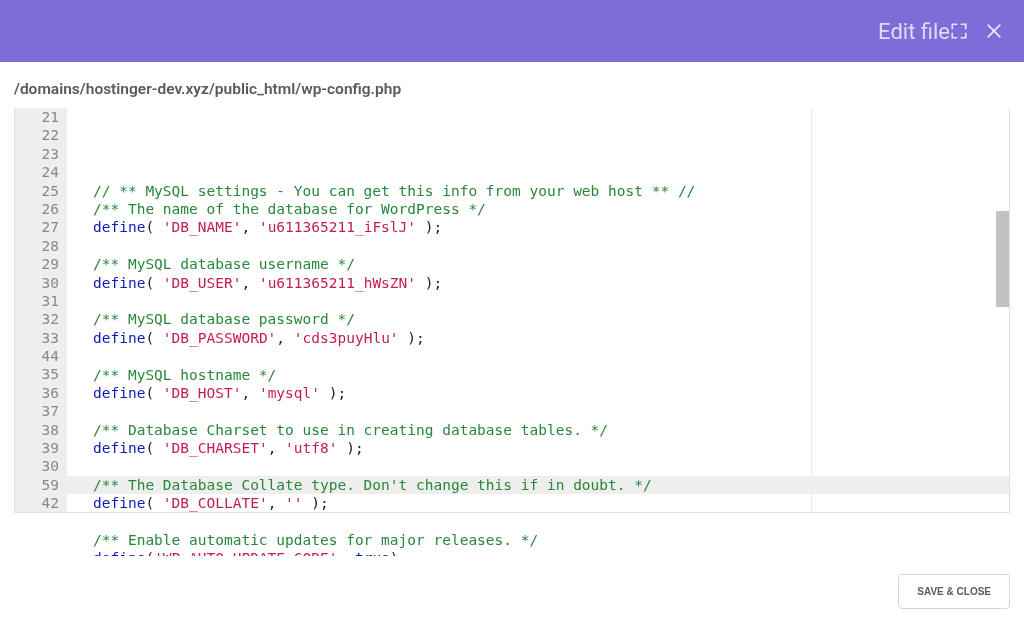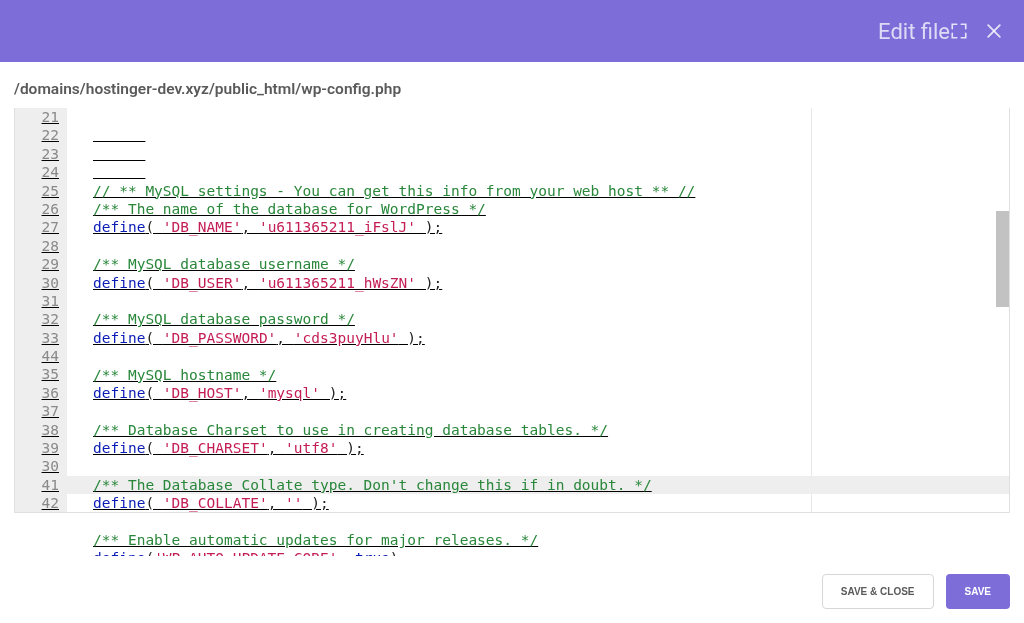--- a/index.html
+++ b/index.html
@@ -43,21 +43,20 @@
 .path {
   color: #5a5a5a;
   font-size: 15.5px;
   font-weight: 600;
 }
 .editor-wrap {
   flex: 1;
   padding: 0 14px 0 14px;
   position: relative;
   overflow: hidden;
-  text-decoration: underline;
 }
 .editor {
   border: 1px solid #e0e0e0;
   border-top: none;
   height: 405px;
   display: flex;
   font-family: "SF Mono", Menlo, Monaco, Consolas, monospace;
   font-size: 14.5px;
   line-height: 18.4px;
   position: relative;
@@ -189,30 +188,29 @@
         <div class="gutter-line">31</div>
         <div class="gutter-line">32</div>
         <div class="gutter-line">33</div>
         <div class="gutter-line">44</div>
         <div class="gutter-line">35</div>
         <div class="gutter-line">36</div>
         <div class="gutter-line">37</div>
         <div class="gutter-line">38</div>
         <div class="gutter-line">39</div>
         <div class="gutter-line">30</div>
-        <div class="gutter-line">41</div>
+        <div class="gutter-line">59</div>
         <div class="gutter-line">42</div>
       </div>
     <div class="code">
       <div class="print-margin"></div>
       <div id="highlight" class="line-highlight" style="top: 368px;"></div>
       <div class="code-content" id="code"><div class="code-line"><span class="c-comment">// ** MySQL settings - You can get this info from your web host ** //</span></div><div class="code-line"><span class="c-comment">/** The name of the database for WordPress */</span></div><div class="code-line"><span class="c-func">define</span><span class="c-paren">( </span><span class="c-string">'DB_NAME'</span><span class="c-paren">, </span><span class="c-string">'u611365211_iFslJ'</span><span class="c-paren"> );</span></div><div class="code-line"></div><div class="code-line"><span class="c-comment">/** MySQL database username */</span></div><div class="code-line"><span class="c-func">define</span><span class="c-paren">( </span><span class="c-string">'DB_USER'</span><span class="c-paren">, </span><span class="c-string">'u611365211_hWsZN'</span><span class="c-paren"> );</span></div><div class="code-line"></div><div class="code-line"><span class="c-comment">/** MySQL database password */</span></div><div class="code-line"><span class="c-func">define</span><span class="c-paren">( </span><span class="c-string">'DB_PASSWORD'</span><span class="c-paren">, </span><span class="c-string">'cds3puyHlu'</span><span class="c-paren"> );</span></div><div class="code-line"></div><div class="code-line"><span class="c-comment">/** MySQL hostname */</span></div><div class="code-line"><span class="c-func">define</span><span class="c-paren">( </span><span class="c-string">'DB_HOST'</span><span class="c-paren">, </span><span class="c-string">'mysql'</span><span class="c-paren"> );</span></div><div class="code-line"></div><div class="code-line"><span class="c-comment">/** Database Charset to use in creating database tables. */</span></div><div class="code-line"><span class="c-func">define</span><span class="c-paren">( </span><span class="c-string">'DB_CHARSET'</span><span class="c-paren">, </span><span class="c-string">'utf8'</span><span class="c-paren"> );</span></div><div class="code-line"></div><div class="code-line"><span class="c-comment">/** The Database Collate type. Don't change this if in doubt. */</span></div><div class="code-line"><span class="c-func">define</span><span class="c-paren">( </span><span class="c-string">'DB_COLLATE'</span><span class="c-paren">, </span><span class="c-string">''</span><span class="c-paren"> );</span></div><div class="code-line"></div><div class="code-line"><span class="c-comment">/** Enable automatic updates for major releases. */</span></div><div class="code-line"><span class="c-func">define</span><span class="c-paren">(</span><span class="c-string">'WP_AUTO_UPDATE_CORE'</span><span class="c-paren">, </span><span class="c-kw">true</span><span class="c-paren">);</span></div></div>
     </div>
     <div class="scrollbar-track">
       <div class="scrollbar-thumb"></div>
     </div>
   </div>
 </div>
 
 <div class="footer">
   <button class="btn btn-secondary">SAVE &amp; CLOSE</button>
-  <button class="btn btn-primary">SAVE</button>
 </div>
 
 </body></html>

